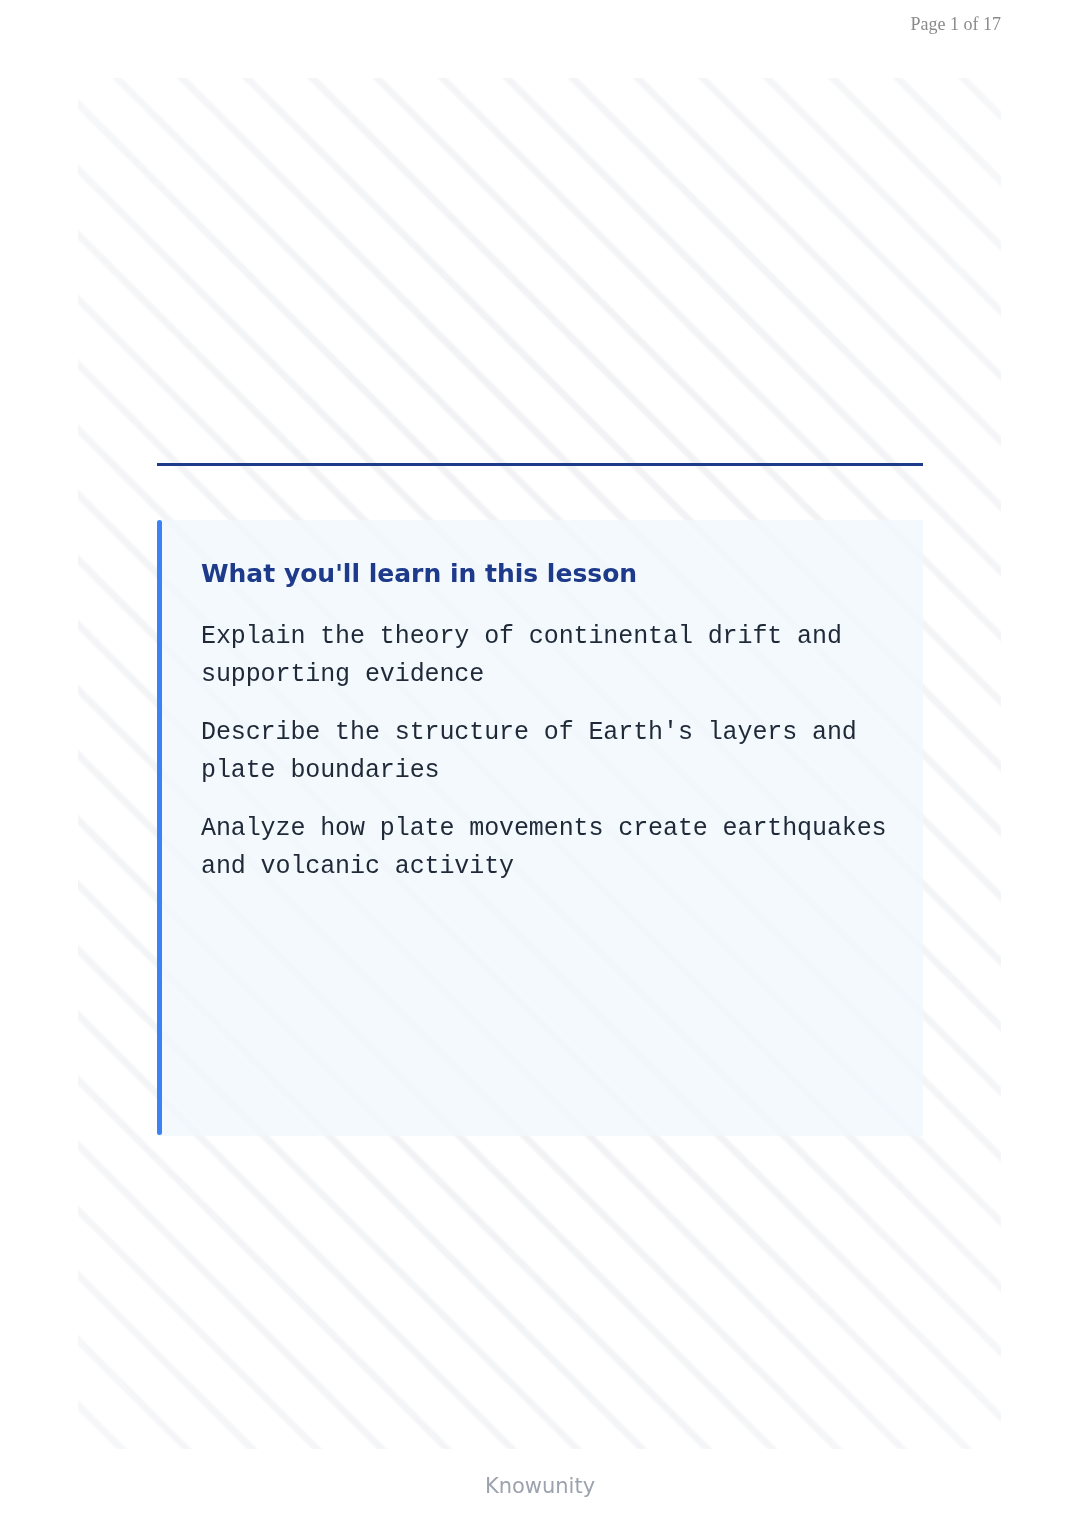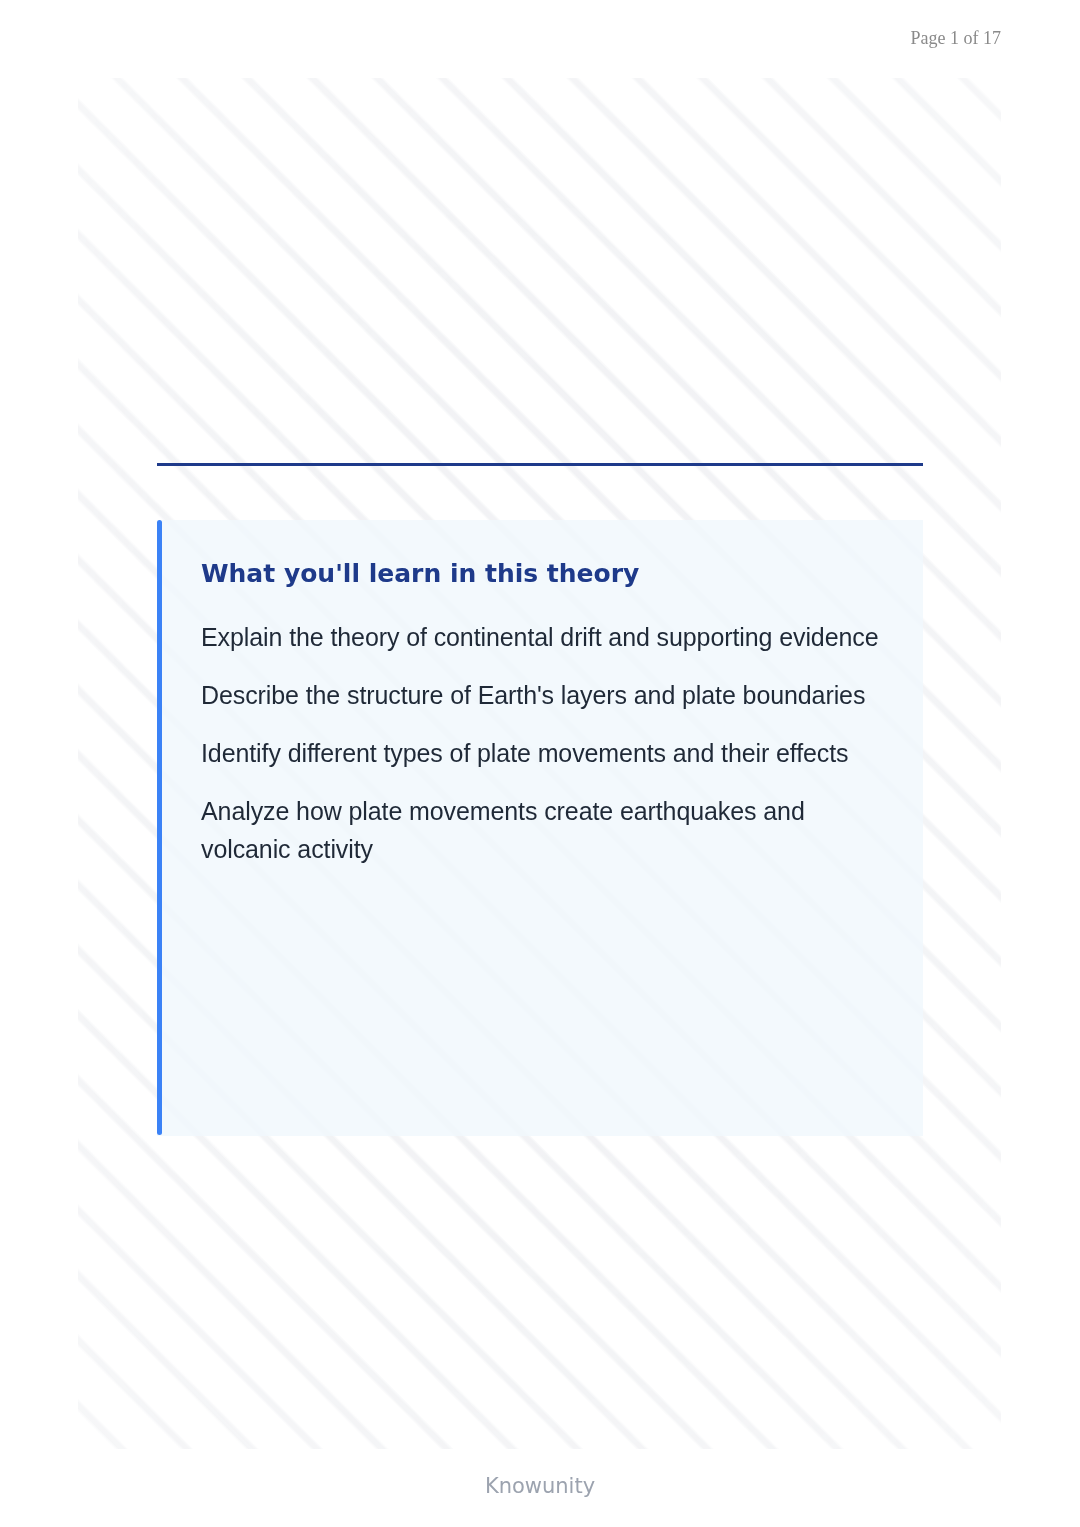--- a/index.html
+++ b/index.html
@@ -9,21 +9,21 @@
     }
     body {
       width: 1080px;
       height: 1527px;
       position: relative;
       overflow: hidden;
       font-family: "DejaVu Sans", sans-serif;
     }
     .page-number {
       position: absolute;
-      top: 28px;
+      top: 14px;
       right: 79px;
       font-family: "Liberation Serif", "DejaVu Serif", serif;
       font-size: 18px;
       color: #8a8a8a;
     }
     .pattern {
       position: absolute;
       left: 78px;
       top: 78px;
       width: 923px;
@@ -114,21 +114,21 @@
     .objectives {
       position: absolute;
       left: 44px;
       top: 98px;
       width: 700px;
       margin: 0;
       padding: 0;
       list-style: none;
     }
     .objective {
-      font-family: Liberation Sans, sans-serif;
+      font-family: Liberation Mono, monospace;
       font-size: 25px;
       line-height: 38px;
       color: #1f2937;
       margin: 0 0 20px 0;
       padding: 0;
       letter-spacing: -0.1px;
     }
     .footer-brand {
       position: absolute;
       left: 0;
@@ -145,23 +145,22 @@
 
 <div class="page-number">Page 1 of 17</div>
 
 <div class="pattern"></div>
 
 <main class="content">
   <hr class="divider">
 
   <section class="card">
     <div class="card-accent"></div>
-    <h2 class="card-heading">What you'll learn in this theory</h2>
+    <h2 class="card-heading">What you'll learn in this lesson</h2>
     <ul class="objectives">
       <li class="objective">Explain the theory of continental drift and supporting evidence</li>
       <li class="objective">Describe the structure of Earth's layers and plate boundaries</li>
-      <li class="objective">Identify different types of plate movements and their effects</li>
       <li class="objective">Analyze how plate movements create earthquakes and volcanic activity</li>
     </ul>
   </section>
 </main>
 
 <div class="footer-brand">Knowunity</div>
 
 </body></html>

